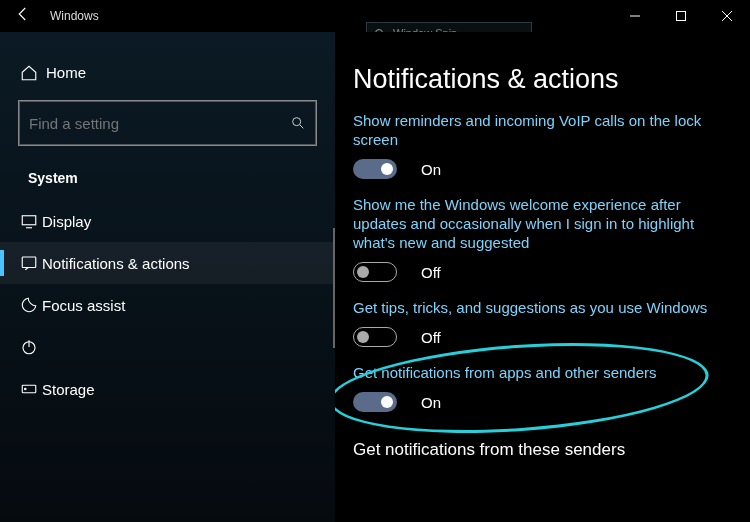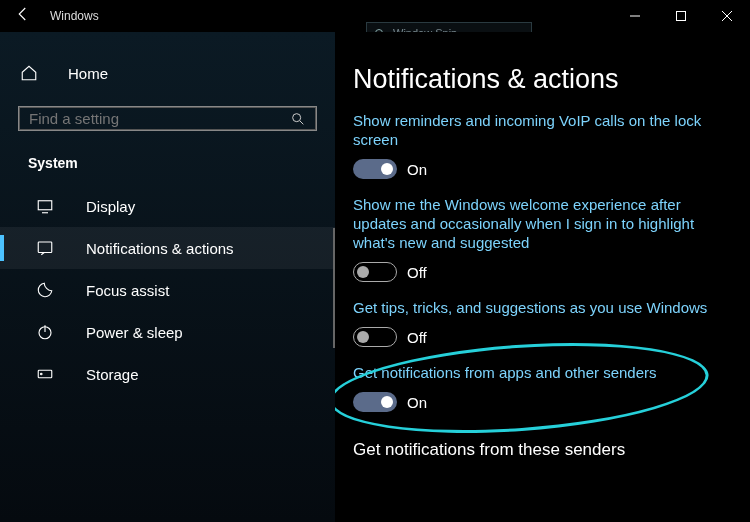--- a/index.html
+++ b/index.html
@@ -11,39 +11,39 @@
   .tb-back svg { width: 18px; height: 18px; }
   .tb-title { font-size: 12px; color: #ddd; }
   .tb-controls { position: absolute; right: 0; top: 0; display: flex; }
   .tb-btn { width: 46px; height: 32px; display: flex; align-items: center; justify-content: center; }
   .tb-btn svg { width: 10px; height: 10px; }
   
   .body { flex: 1; display: flex; overflow: hidden; }
   .sidebar { width: 335px; background: linear-gradient(to bottom, #0b1a24 0%, #050a0f 100%); padding-top: 24px; position: relative; }
   .content { flex: 1; background: #000; padding: 0 18px 0 18px; overflow: hidden; position: relative; }
   
-  .home-row { display: flex; align-items: center; gap: 30px; padding: 8px 20px 8px 20px; cursor: pointer; }
+  .home-row { display: flex; gap: 8px; padding: 8px 20px 8px 20px; cursor: pointer; }
   .home-row svg { width: 18px; height: 18px; }
   .home-row span { font-size: 15px; }
-  .search-box { margin: 16px 18px 18px 18px; border: 1px solid #888; height: 25px; display: flex; align-items: center; padding: 0 10px; box-shadow: inset 0 0 0 1px #555; }
+  .search-box { margin: 10px 18px 18px 18px; border: 1px solid #888; height: 46px; display: flex; align-items: center; padding: 0 10px; box-shadow: inset 0 0 0 1px #555; }
   .search-box input { flex: 1; background: transparent; border: none; outline: none; color: #bbb; font-size: 15px; }
   .section-label { padding: 6px 20px 14px 28px; font-size: 14px; font-weight: 600; color: #fff; }
-  .nav-item { display: flex; align-items: center; gap: 32px; padding: 12px 36px; cursor: pointer; position: relative; }
+  .nav-item { display: flex; align-items: center; gap: 4px; padding: 12px 20px; cursor: pointer; position: relative; }
   .nav-item.selected { background: rgba(255,255,255,0.06); }
   .nav-item.selected::before { content: ""; position: absolute; left: 0; top: 8px; bottom: 8px; width: 4px; background: #4cc2ff; }
   .nav-icon { width: 18px; height: 18px; display: flex; align-items: center; justify-content: center; }
   .nav-icon svg { width: 18px; height: 18px; }
   .nav-item span { font-size: 15px; }
   
   .side-scroll { position: absolute; right: 0; top: 196px; width: 2px; height: 120px; background: #666; }
   
   .page-title { font-size: 27px; font-weight: 400; padding-top: 32px; padding-bottom: 12px; }
   .setting { margin-top: 4px; margin-bottom: 16px; }
   .setting-desc { font-size: 15px; line-height: 19px; color: #7dd3fc; }
-  .toggle-row { display: flex; align-items: center; gap: 10px; margin-top: 10px; }
+  .toggle-row { display: flex; align-items: center; gap: 24px; margin-top: 10px; }
   .toggle { width: 44px; height: 20px; border-radius: 10px; position: relative; cursor: pointer; }
   .toggle.on { background: #5b6b8a; }
   .toggle.off { background: transparent; border: 1.5px solid #aaa; }
   .toggle .knob { position: absolute; width: 12px; height: 12px; border-radius: 50%; top: 50%; transform: translateY(-50%); }
   .toggle.on .knob { background: #fff; right: 4px; }
   .toggle.off .knob { background: #aaa; left: 3px; }
   .toggle-label { font-size: 15px; }
   .subhead { font-size: 17px; font-weight: 400; margin-top: 28px; }
   
   .annot { position: absolute; border: 3px solid #26d0da; border-radius: 50%; pointer-events: none; transform: rotate(-4deg); }
@@ -139,21 +139,20 @@
         <span>Focus assist</span>
       </div>
 
       <div class="nav-item">
         <div class="nav-icon">
           <svg viewBox="0 0 24 24" fill="none" stroke="#fff" stroke-width="1.5">
               <circle cx="12" cy="13" r="8"></circle>
               <line x1="12" y1="3" x2="12" y2="12"></line>
             </svg>
         </div>
-        <span>Power &amp; sleep</span>
       </div>
 
       <div class="nav-item">
         <div class="nav-icon">
           <svg viewBox="0 0 24 24" fill="none" stroke="#fff" stroke-width="1.5">
               <rect x="3" y="7" width="18" height="10" rx="1"></rect>
               <circle cx="7" cy="12" r="1"></circle>
             </svg>
         </div>
         <span>Storage</span>

